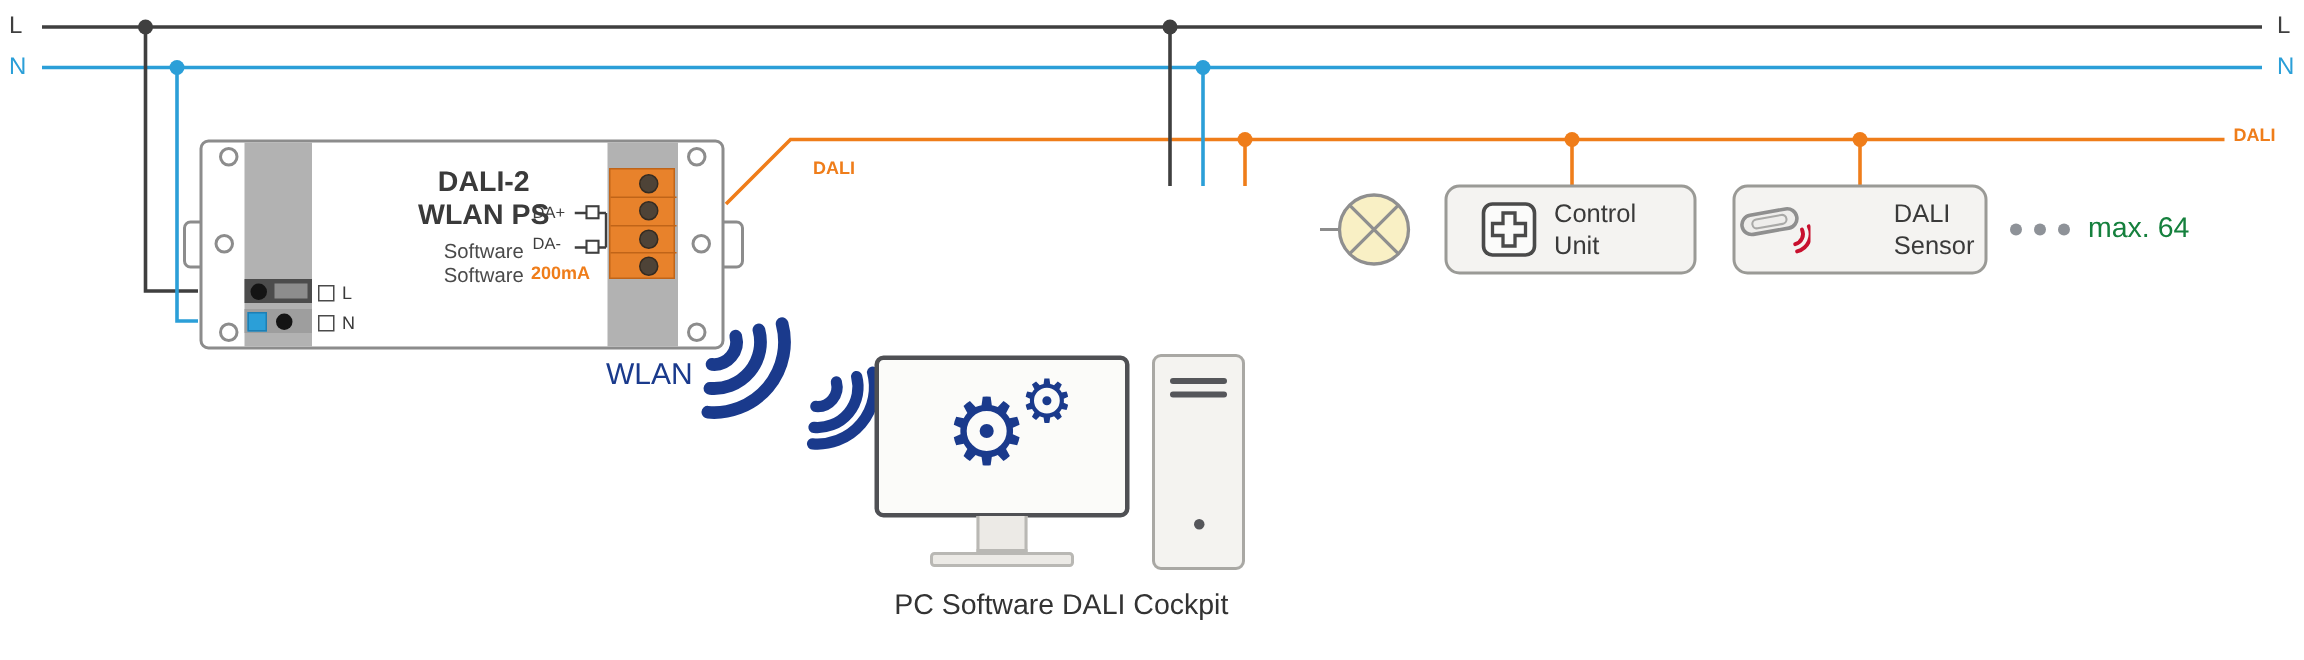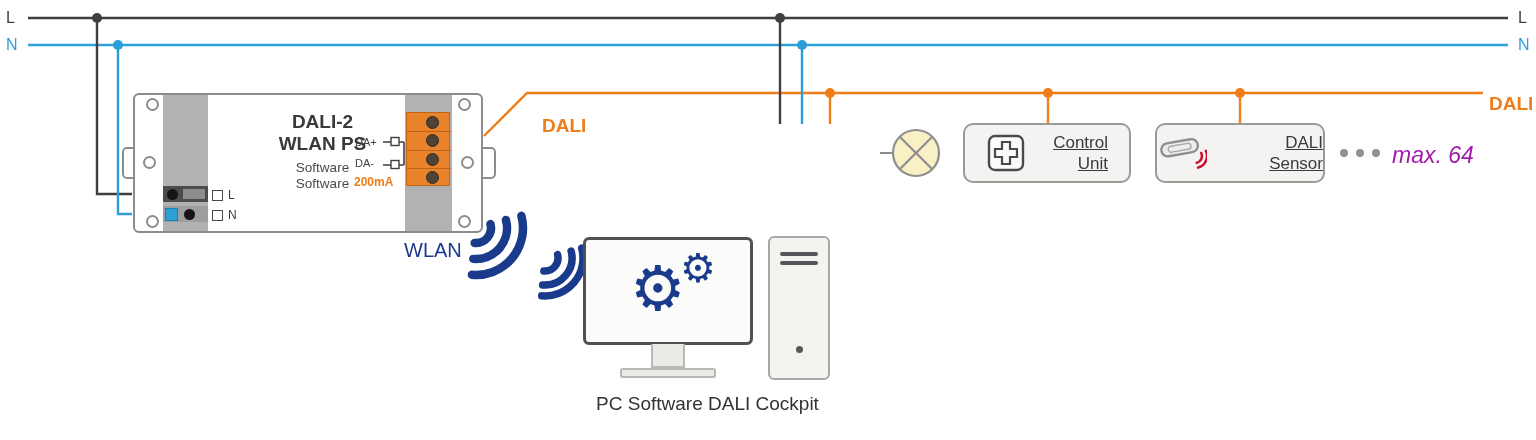--- a/index.html
+++ b/index.html
@@ -4,43 +4,43 @@
 <style>
   html,body{margin:0;padding:0;background:#ffffff;}
   .canvas{position:relative;width:1536px;height:440px;background:#ffffff;
           font-family:"Liberation Sans",sans-serif;overflow:hidden;color:#3a3a3a;}
   .abs{position:absolute;}
   svg{display:block;}
   
   .linelabel{font-size:16px;line-height:18px;}
   .lbl-l{color:#3f3f3f;}
   .lbl-n{color:#2b9fd8;}
-  .lbl-dali{color:#ef7d1a;font-weight:bold;font-size:19px;margin-top:10px;}
+  .lbl-dali{color:#ef7d1a;font-weight:bold;font-size:12px;}
   
   .device{left:133px;top:93px;width:350px;height:140px;background:#ffffff;
           border:2px solid #8c8c8c;border-radius:6px;z-index:2;box-sizing:border-box;}
   .ear{width:18px;height:32px;background:#ffffff;border:2px solid #8c8c8c;border-radius:5px;z-index:1;box-sizing:border-box;}
   .panel{background:#b2b2b2;}
   .hole{width:13px;height:13px;border-radius:50%;background:#ffffff;border:2px solid #8c8c8c;box-sizing:border-box;}
   .dev-title{font-size:19px;font-weight:bold;line-height:22px;color:#3a3a3a;}
   .dev-sub{font-size:13.5px;line-height:16px;color:#4a4a4a;}
   .da-label{font-size:11px;color:#3f3f3f;line-height:12px;}
   .current{font-size:12px;font-weight:bold;color:#ef7d1a;}
   .termsq{width:11px;height:11px;border:1.5px solid #4a4a4a;background:#ffffff;box-sizing:border-box;}
   .termlbl{font-size:12px;color:#3a3a3a;line-height:12px;}
   .orange-block{background:#e8822b;border:1px solid #c06418;box-sizing:border-box;}
   .oterm{width:13px;height:13px;border-radius:50%;background:#4e4337;border:1px solid #332b22;box-sizing:border-box;}
   .osep{height:1px;background:#c06418;}
   
   .node{border:2px solid #9a9a96;border-radius:10px;background:#f4f3f1;z-index:2;
         display:flex;align-items:center;justify-content:center;font-size:17px;
         line-height:21px;color:#3a3a3a;box-sizing:border-box;}
-  .node-text{text-align:right;text-decoration:underline;}
+  .node-text{text-align:left;}
   .dotrow{width:8px;height:8px;border-radius:50%;background:#8e9298;}
-  .max-label{font-size:23px;color:#a21caf;font-style:italic;}
+  .max-label{font-size:19px;color:#15803d;}
   
   .wlan-label{font-size:20px;font-weight:normal;color:#1a3a8c;}
   .monitor{left:583px;top:237px;width:170px;height:108px;border:3px solid #4f5054;
            border-radius:6px;background:#fbfbf9;z-index:2;box-sizing:border-box;}
   .gear{color:#1a3a8c;z-index:3;line-height:1;}
   .stand-neck{left:651px;top:344px;width:34px;height:24px;background:#eceae6;border:2px solid #b9b8b4;border-top:none;z-index:2;box-sizing:border-box;}
   .stand-base{left:620px;top:368px;width:96px;height:10px;background:#eceae6;border:2px solid #b9b8b4;border-radius:3px;z-index:2;box-sizing:border-box;}
   .tower{left:768px;top:236px;width:62px;height:144px;border:2.5px solid #a9a8a4;border-radius:6px;background:#f4f3f0;z-index:2;box-sizing:border-box;}
   .slot{width:38px;height:4px;background:#55565a;border-radius:2px;}
   .tower-dot{width:7px;height:7px;border-radius:50%;background:#55565a;}

